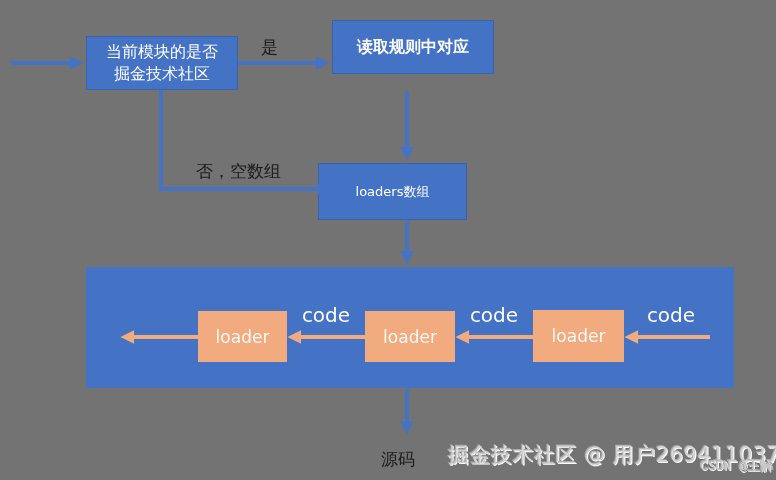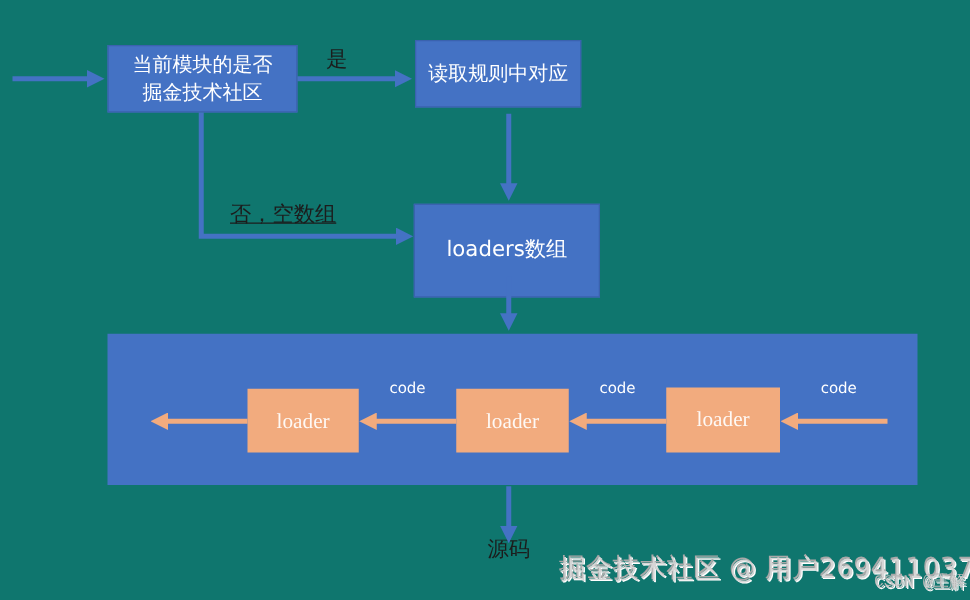--- a/index.html
+++ b/index.html
@@ -1,88 +1,87 @@
 <!DOCTYPE html>
 <html style="--node-blue: #4472C4; --node-blue-border: #3A62AE; --loader-orange: #F2AB7E; --watermark-gray: #d6d6d6;"><head>
 <meta charset="utf-8">
 <style>
   html, body { margin: 0; padding: 0; background: #fff; }
   #canvas {
     position: relative;
     width: 776px;
     height: 480px;
-    background: #0f766e;
+    background: #737373;
     overflow: hidden;
     font-family: "DejaVu Sans", sans-serif;
   }
 
   
   .node {
     position: absolute;
     background: var(--node-blue);
     border: 1px solid var(--node-blue-border);
     box-sizing: border-box;
     color: #ffffff;
     display: flex;
     flex-direction: column;
     align-items: center;
     justify-content: center;
     text-align: center;
     font-size: 16px;
     line-height: 1.35;
   }
   #node-rule-check   { left: 86px;  top: 36px;  width: 152px; height: 54px; }
-  #node-read-loaders { left: 332px; top: 32px;  width: 133px; height: 54px; }
-  #node-loaders-array{ left: 331px; top: 163px; width: 149px; height: 75px; font-size: 17px; }
+  #node-read-loaders { left: 332px; top: 20px;  width: 162px; height: 54px; font-weight: bold; }
+  #node-loaders-array{ left: 318px; top: 163px; width: 149px; height: 57px; font-size: 13px; }
 
   
   #pipeline-rect {
     position: absolute;
     left: 86px; top: 267px; width: 648px; height: 121px;
     background: var(--node-blue);
   }
 
   
   .loader-box {
     position: absolute;
     background: var(--loader-orange);
     color: rgba(255,255,255,0.92);
     display: flex;
     align-items: center;
     justify-content: center;
     font-size: 17px;
-    font-family: Liberation Serif, serif;
   }
   #loader-1 { left: 198px; top: 311px; width: 89px; height: 51px; }
   #loader-2 { left: 365px; top: 311px; width: 90px; height: 51px; }
   #loader-3 { left: 533px; top: 310px; width: 91px; height: 52px; }
 
   
   .code-label {
     position: absolute;
     top: 303px;
     width: 60px;
     text-align: center;
     color: #ffffff;
-    font-size: 12px;
+    font-size: 20px;
   }
   #code-3 { left: 296px; }
   #code-2 { left: 464px; }
   #code-1 { left: 641px; }
 
   
   .edge-label {
     position: absolute;
     color: #1c1c1c;
     font-size: 17px;
     white-space: nowrap;
   }
   #label-yes    { left: 261px; top: 36px;  }
-  #label-no     { left: 184px; top: 160px; text-decoration: underline; }
-  #label-source { left: 381px; top: 428px; width: 52px; text-align: center; }
+  #label-no     { left: 196px; top: 160px; }
+  #label-source { left: 381px; top: 448px; width: 52px; }
 
   
   #watermark-juejin {
     position: absolute;
     left: 448px; top: 441px;
     font-size: 21px;
     letter-spacing: 0.5px;
     color: var(--watermark-gray);
     text-shadow: -1px -1px 0 #a8a8a8, 1px 1px 0 #ffffff;
     white-space: nowrap;

